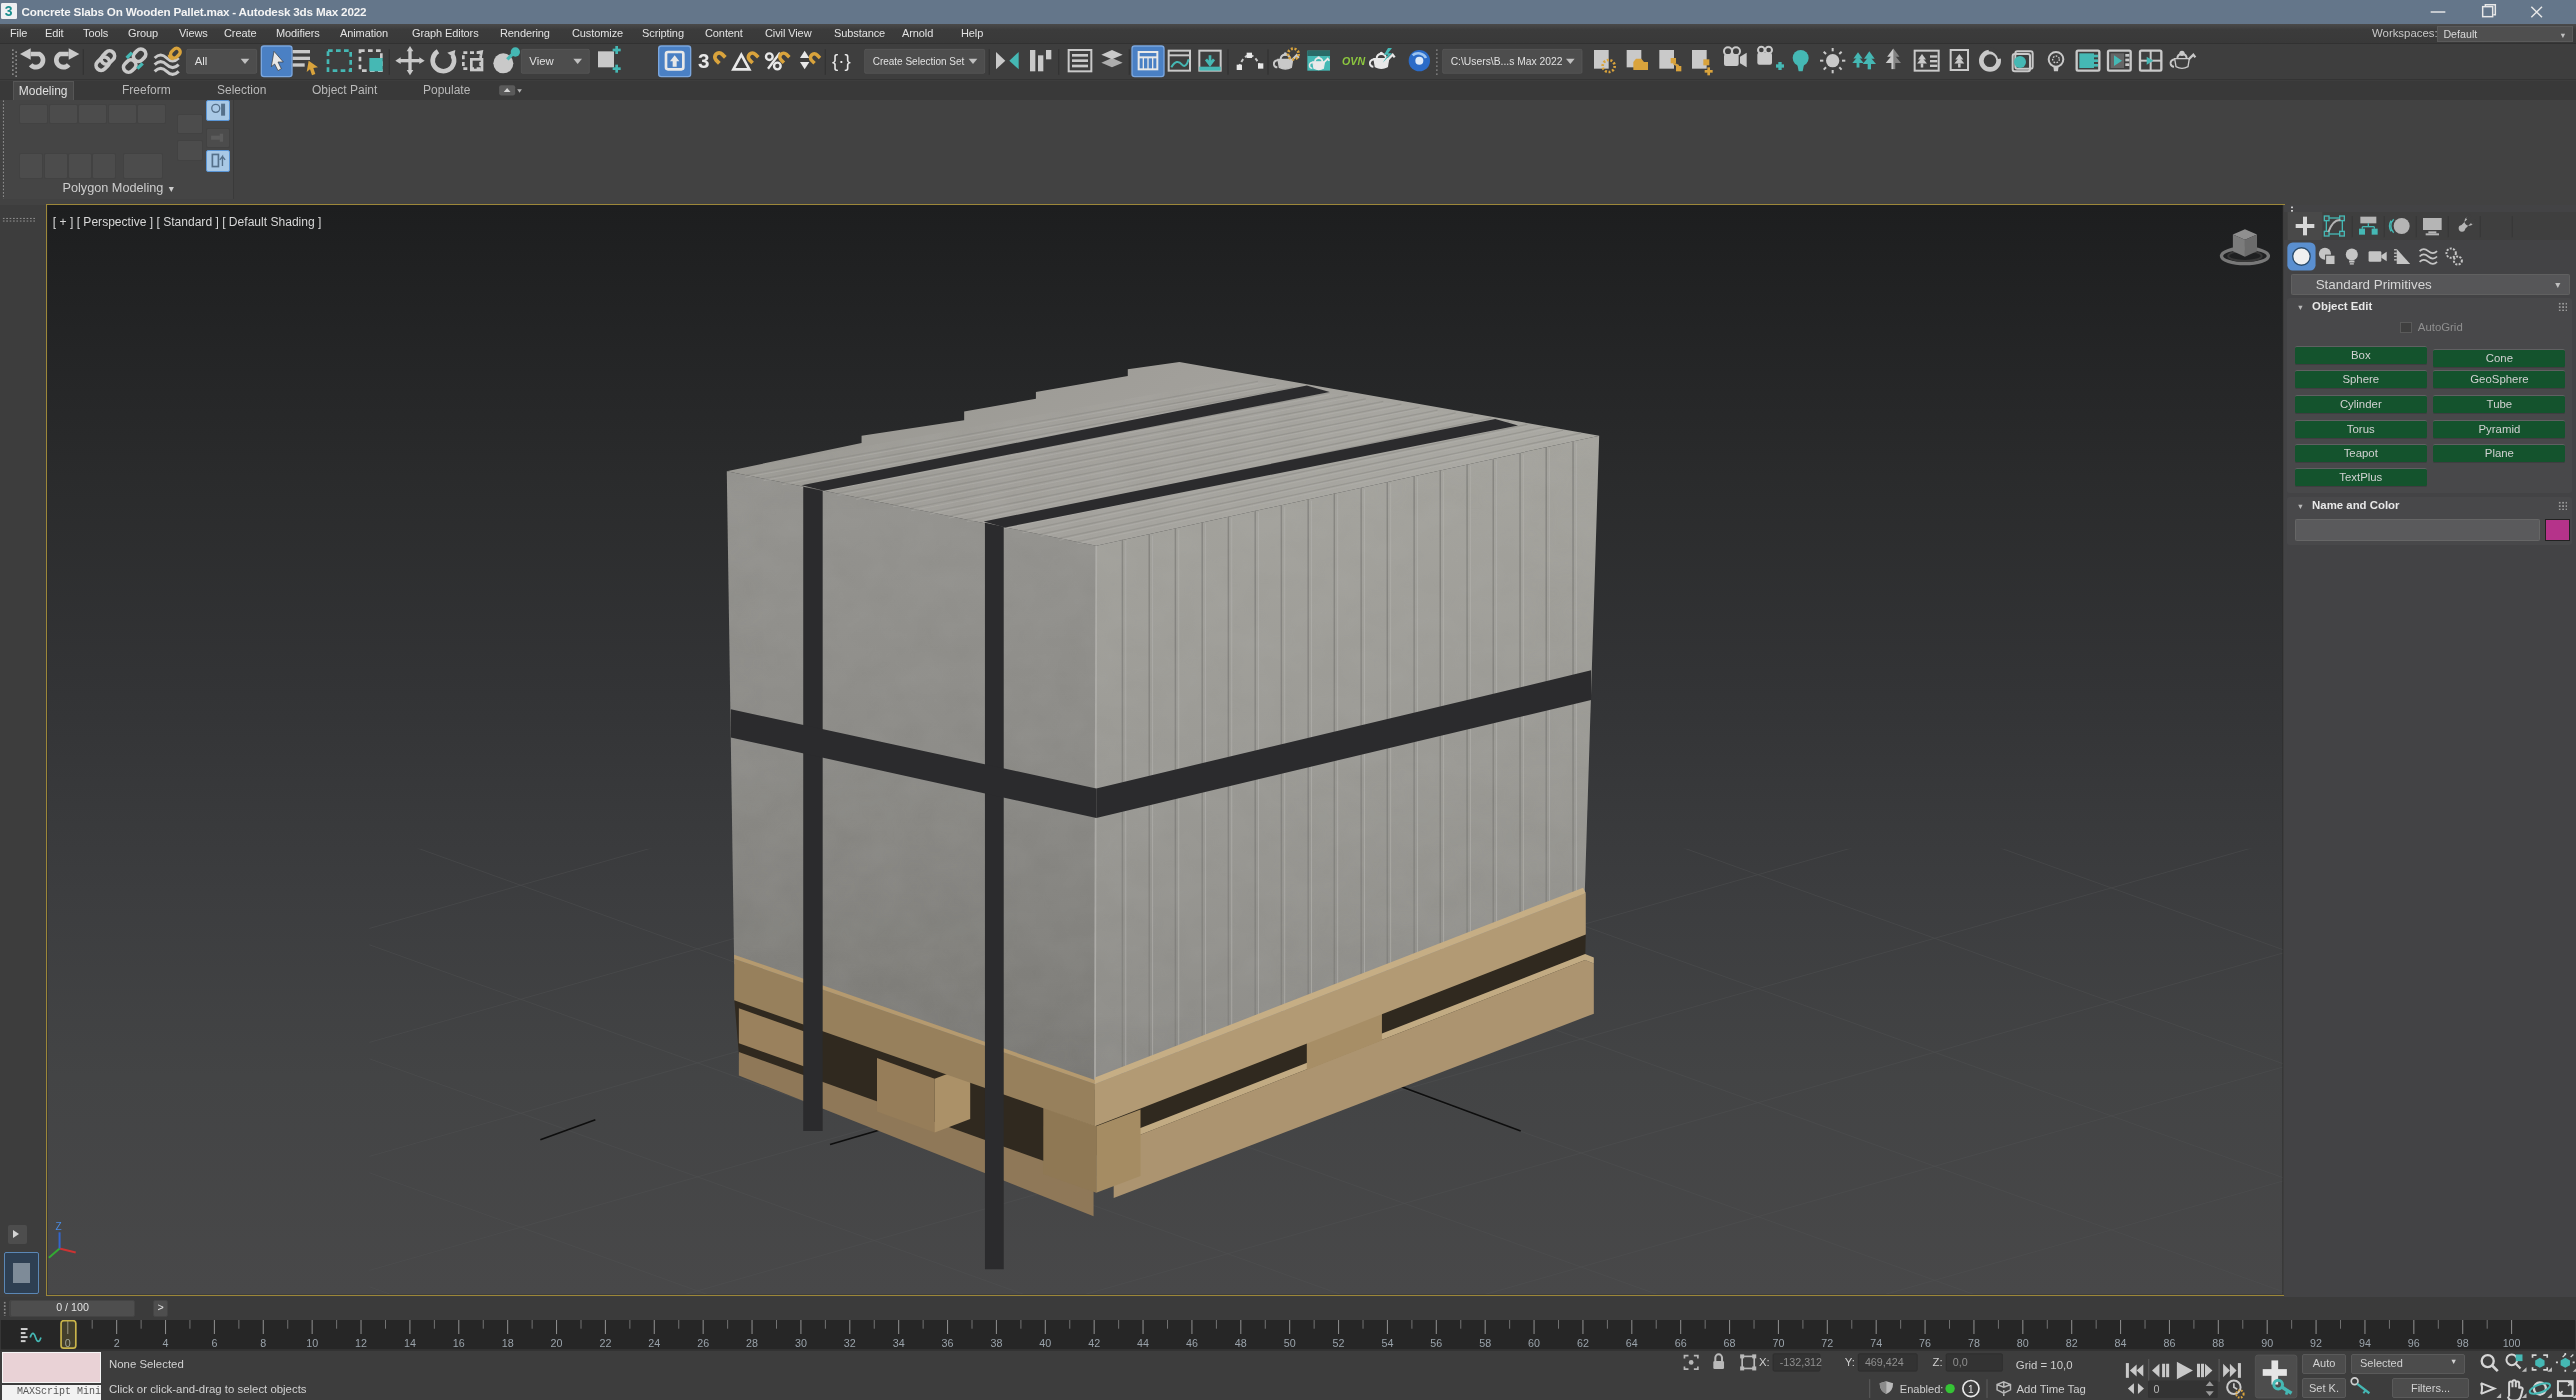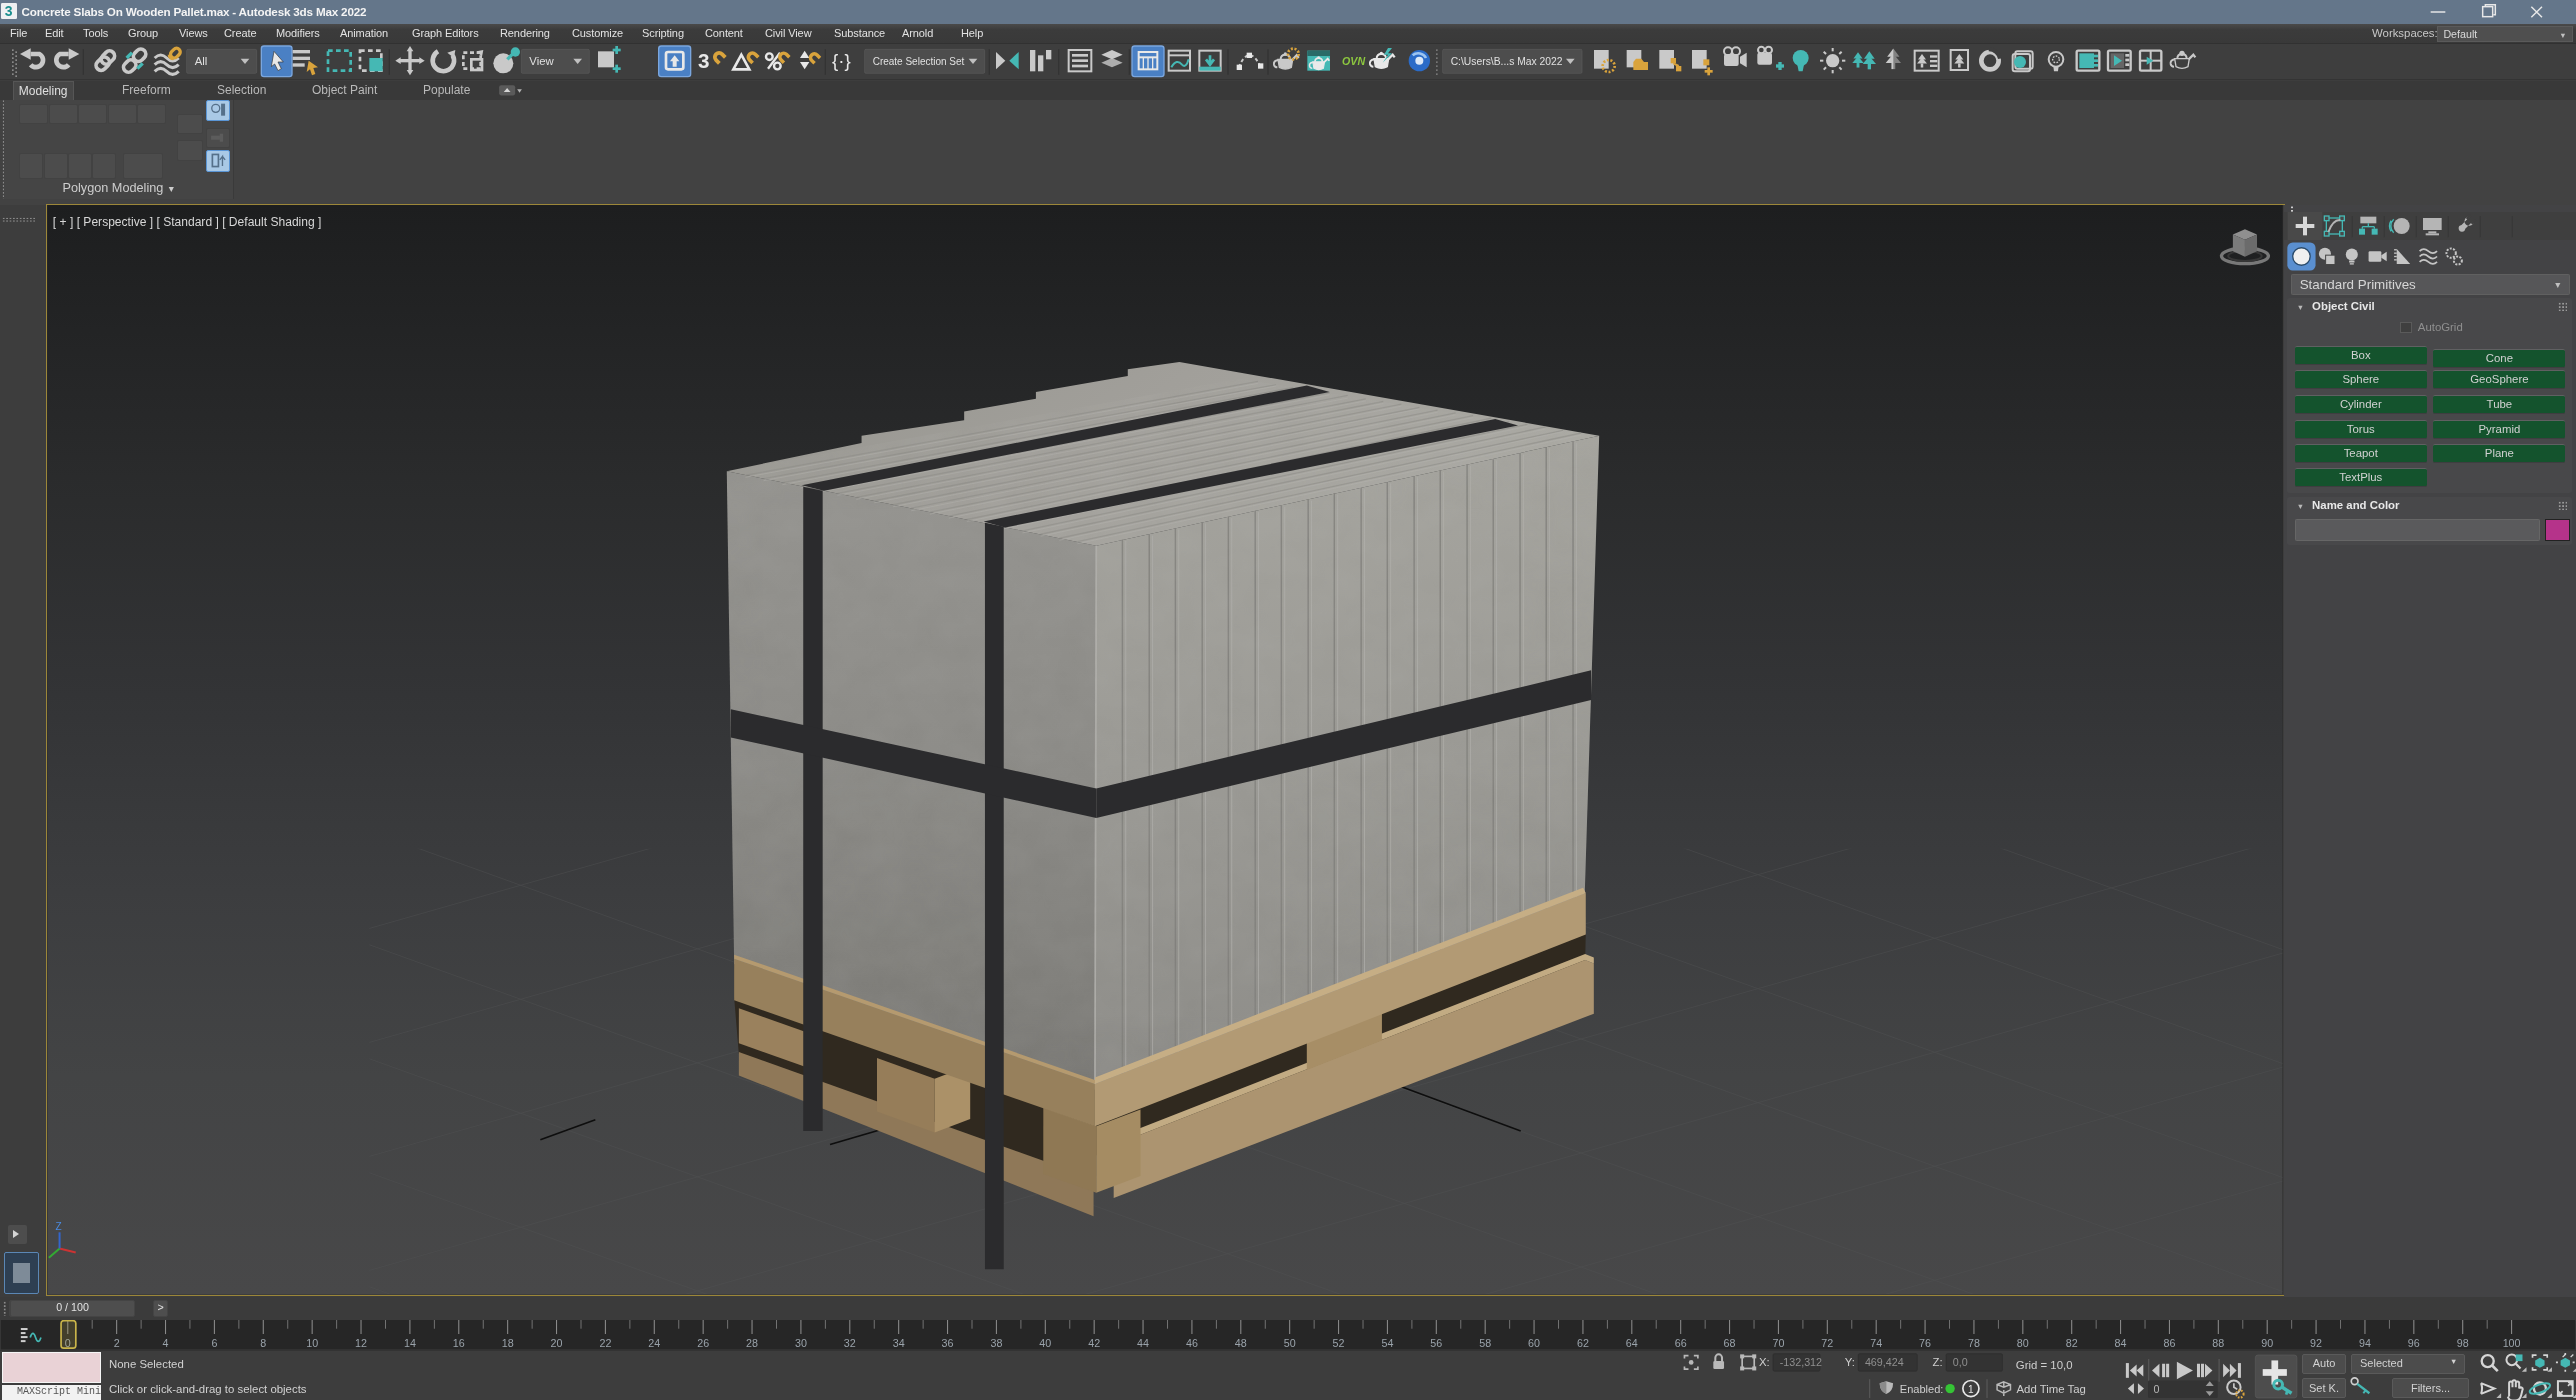--- a/index.html
+++ b/index.html
@@ -26,21 +26,21 @@
 .pbtn.blue{background:#a9c9e6;border:1.3px solid #5a95d5;}
 #polylabel{position:absolute;left:0;top:81px;width:230px;text-align:center;font-size:12.7px;color:#cdcdcd;}
 #leftstrip{position:absolute;left:0;top:205px;width:46px;height:1093px;background:#3d3d3d;}
 #vpborder{position:absolute;left:46px;top:204px;width:2239px;height:1092px;border:1.3px solid #9c8739;}
 #viewport{position:absolute;left:47px;top:205px;width:2236px;height:1089px;overflow:hidden;background:#2a2a2a;}
 #rightpanel{position:absolute;left:2284px;top:205px;width:292px;height:1116px;background:#434345;}
 .pdots{position:absolute;left:5.4px;top:0px;width:282px;height:6px;background-image:repeating-linear-gradient(90deg,#cfcfcf 0 1.7px,transparent 1.7px 4.7px);background-size:100% 1.7px;background-repeat:repeat-y;background-position:0 0;}
 .pdots{background-image:radial-gradient(#cdcdcd 0.8px,transparent 0.9px);background-size:4px 3.4px;background-position:0.7px 0.7px;height:6.7px;}
 .ptabs{position:absolute;left:0;top:6.7px;width:292px;height:28px;background:#3f3f3f;}
 .pcats{position:absolute;left:0;top:36px;width:292px;height:31px;}
-.pdd{position:absolute;left:6.7px;top:69px;width:279px;height:21px;background:#565658;border:0.7px solid #606060;border-radius:1.3px;color:#d6d6d6;font-size:13.4px;padding:2px 0 0 8px;}
+.pdd{position:absolute;left:6.7px;top:69px;width:279px;height:21px;background:#565658;border:0.7px solid #606060;border-radius:1.3px;color:#d6d6d6;font-size:13.4px;padding:2px 0 0 24px;}
 .pdd .caret{position:absolute;right:6.7px;top:5.4px;font-size:8.7px;color:#c0c0c0;}
 .rollout{position:absolute;left:3.4px;width:285px;background:#48484a;border-radius:2.7px;}
 .rhead{position:absolute;left:0;top:0;width:100%;height:17.4px;font-size:11.4px;color:#e8e8e8;padding:2px 0 0 9.4px;}
 .rhead b{margin-left:8px;}
 .rtri{font-size:7.4px;color:#b8b8b8;}
 .rgrip{position:absolute;right:5.4px;top:4px;width:9.4px;height:9.4px;background-image:radial-gradient(#9a9a9a 0.8px,transparent 0.9px);background-size:3.4px 3.4px;}
 .autogrid{position:absolute;left:113px;top:23px;font-size:11.4px;color:#8f8f8f;}
 .autogrid .cb{display:inline-block;width:11.4px;height:11.4px;background:#3f3f3f;border:0.7px solid #5a5a5a;margin-right:6px;vertical-align:-2px;}
 .obtn{position:absolute;width:132px;height:19px;background:#14532d;border-top:0.7px solid #606062;border-bottom:0.7px solid #3e3e40;border-radius:2px;color:#d2d2d2;font-size:11.4px;text-align:center;padding-top:2px;}
 .namefield{position:absolute;left:7.4px;top:21.5px;width:245px;height:22px;background:#5a5a5c;border:0.7px solid #666;border-radius:1.3px;}
@@ -829,21 +829,21 @@
               <path d="M -13 8 q 6 -6 13 0 q 7 6 13 0"></path>
             </g>
           </g>
           <g transform="translate(253,23)">
             <circle cx="-4" cy="-5" r="7" fill="none" stroke="#c5c5c5" stroke-width="3" stroke-dasharray="3 2"></circle>
             <circle cx="6" cy="6" r="6" fill="none" stroke="#c5c5c5" stroke-width="3" stroke-dasharray="3 2"></circle>
           </g>
         </svg></div>
       <div class="pdd">Standard Primitives<span class="caret">▼</span></div>
       <div class="rollout" style="top:93px;height:195px;">
-        <div class="rhead"><span class="rtri">▼</span><b>Object Civil</b><span class="rgrip"></span></div>
+        <div class="rhead"><span class="rtri">▼</span><b>Object Edit</b><span class="rgrip"></span></div>
         <div class="autogrid"><span class="cb"></span>AutoGrid</div>
         <div class="obtn" style="left:7.4px;top:48px;">Box</div>
         <div class="obtn" style="left:146px;top:51px;">Cone</div>
         <div class="obtn" style="left:7.4px;top:72px;">Sphere</div>
         <div class="obtn" style="left:146px;top:72px;">GeoSphere</div>
         <div class="obtn" style="left:7.4px;top:97px;">Cylinder</div>
         <div class="obtn" style="left:146px;top:97px;">Tube</div>
         <div class="obtn" style="left:7.4px;top:122px;">Torus</div>
         <div class="obtn" style="left:146px;top:122px;">Pyramid</div>
         <div class="obtn" style="left:7.4px;top:146px;">Teapot</div>

